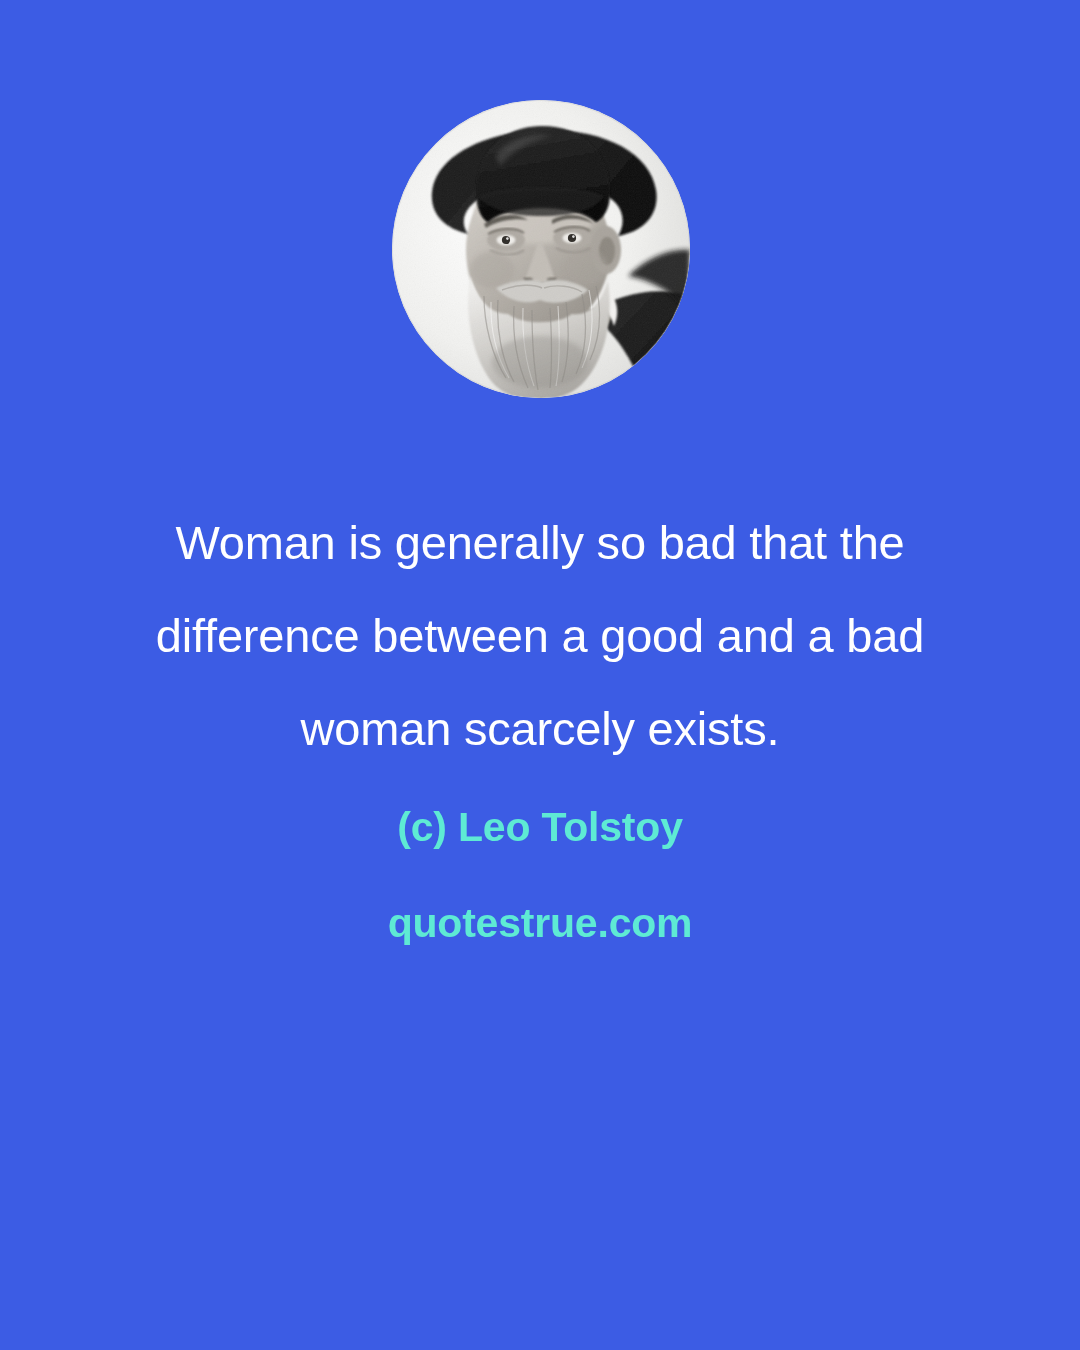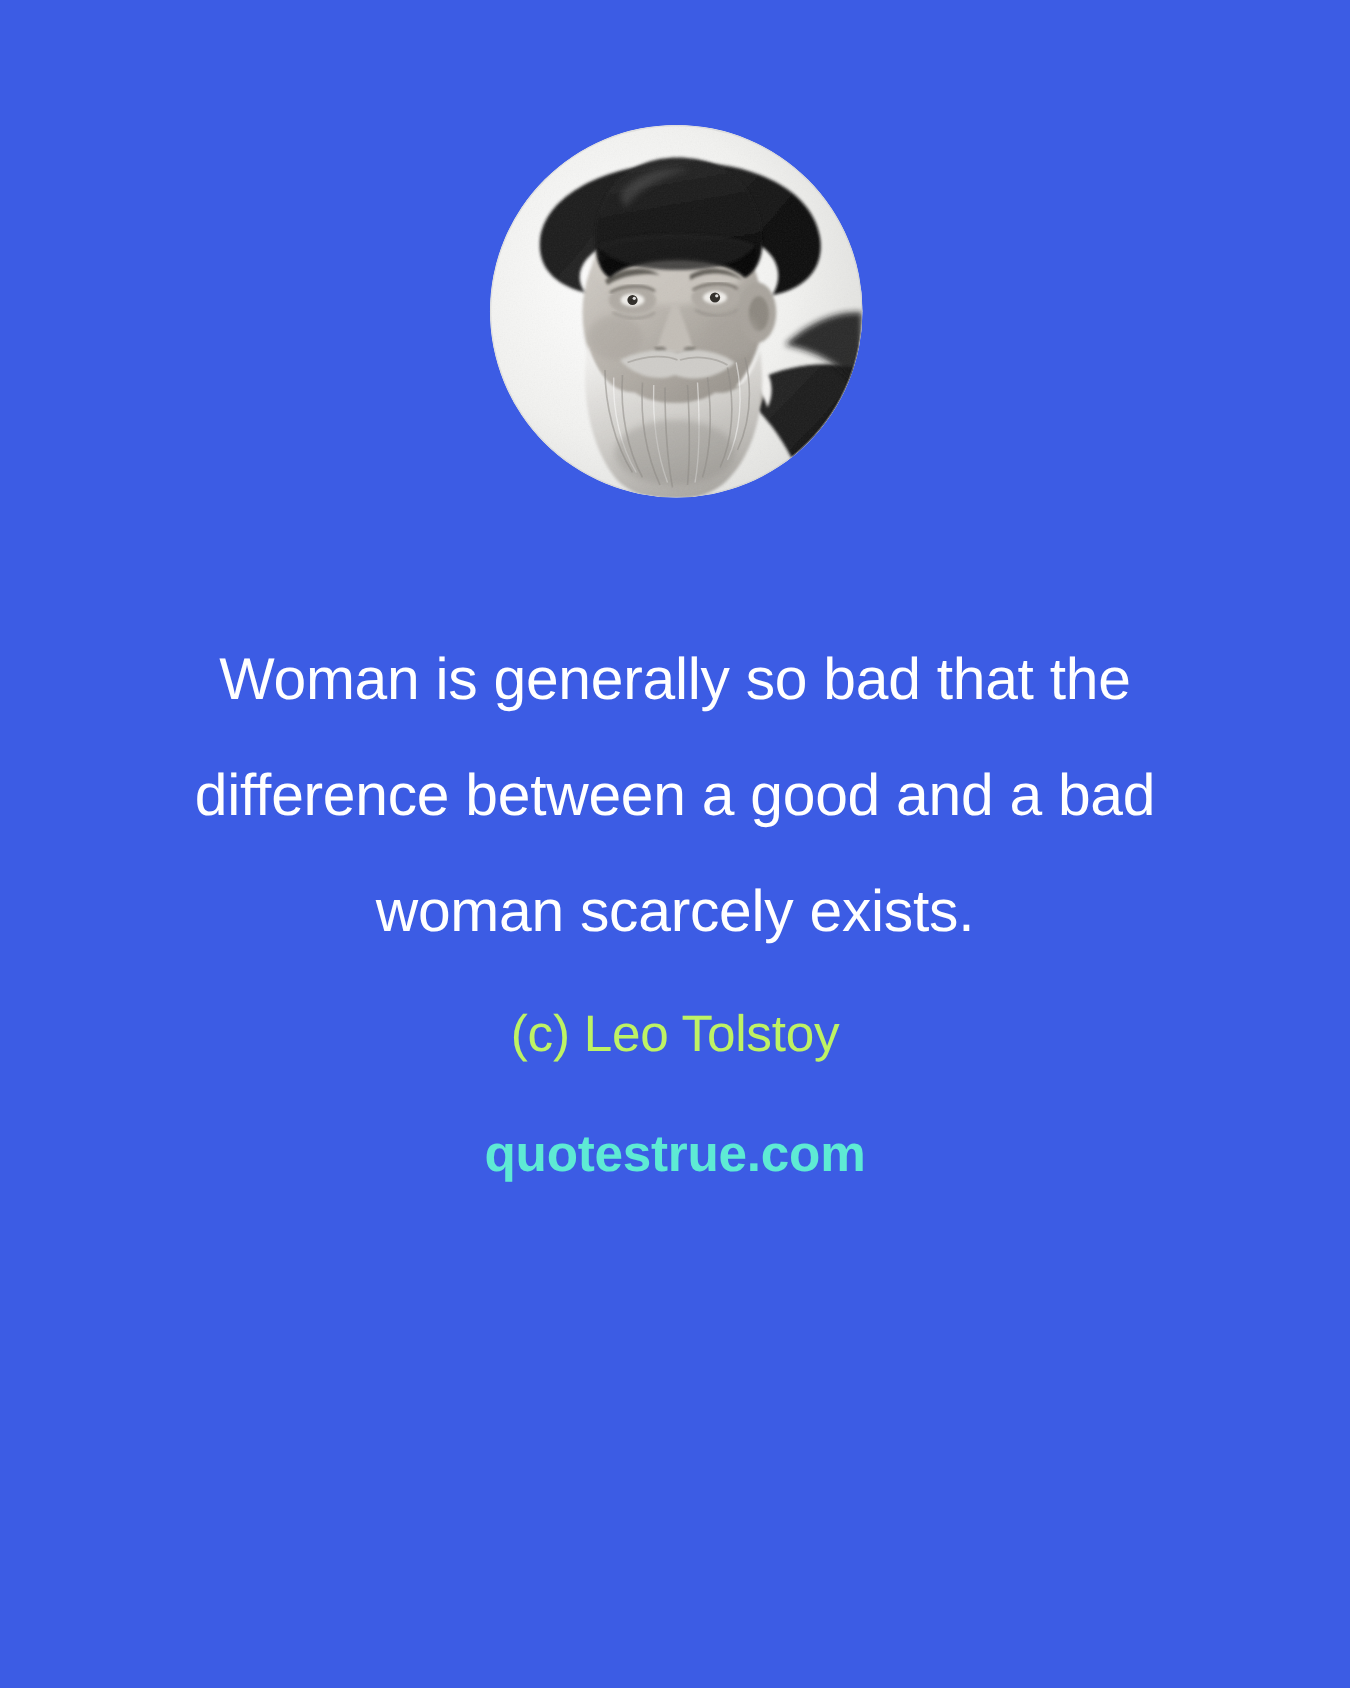--- a/index.html
+++ b/index.html
@@ -60,23 +60,23 @@
     font-weight: 400;
     line-height: 93px;
     letter-spacing: -0.2px;
     padding: 0 100px;
     margin: 0;
     box-sizing: border-box;
     word-spacing: 0px;
   }
 
   #author-line {
-    color: #bef264;
+    color: #5eead4;
     font-size: 41px;
-    font-weight: normal;
+    font-weight: bold;
     line-height: 52px;
     margin: 26px 0 0 0;
     letter-spacing: -0.2px;
   }
 
   #site-line {
     color: #5eead4;
     font-size: 41px;
     font-weight: bold;
     line-height: 52px;

